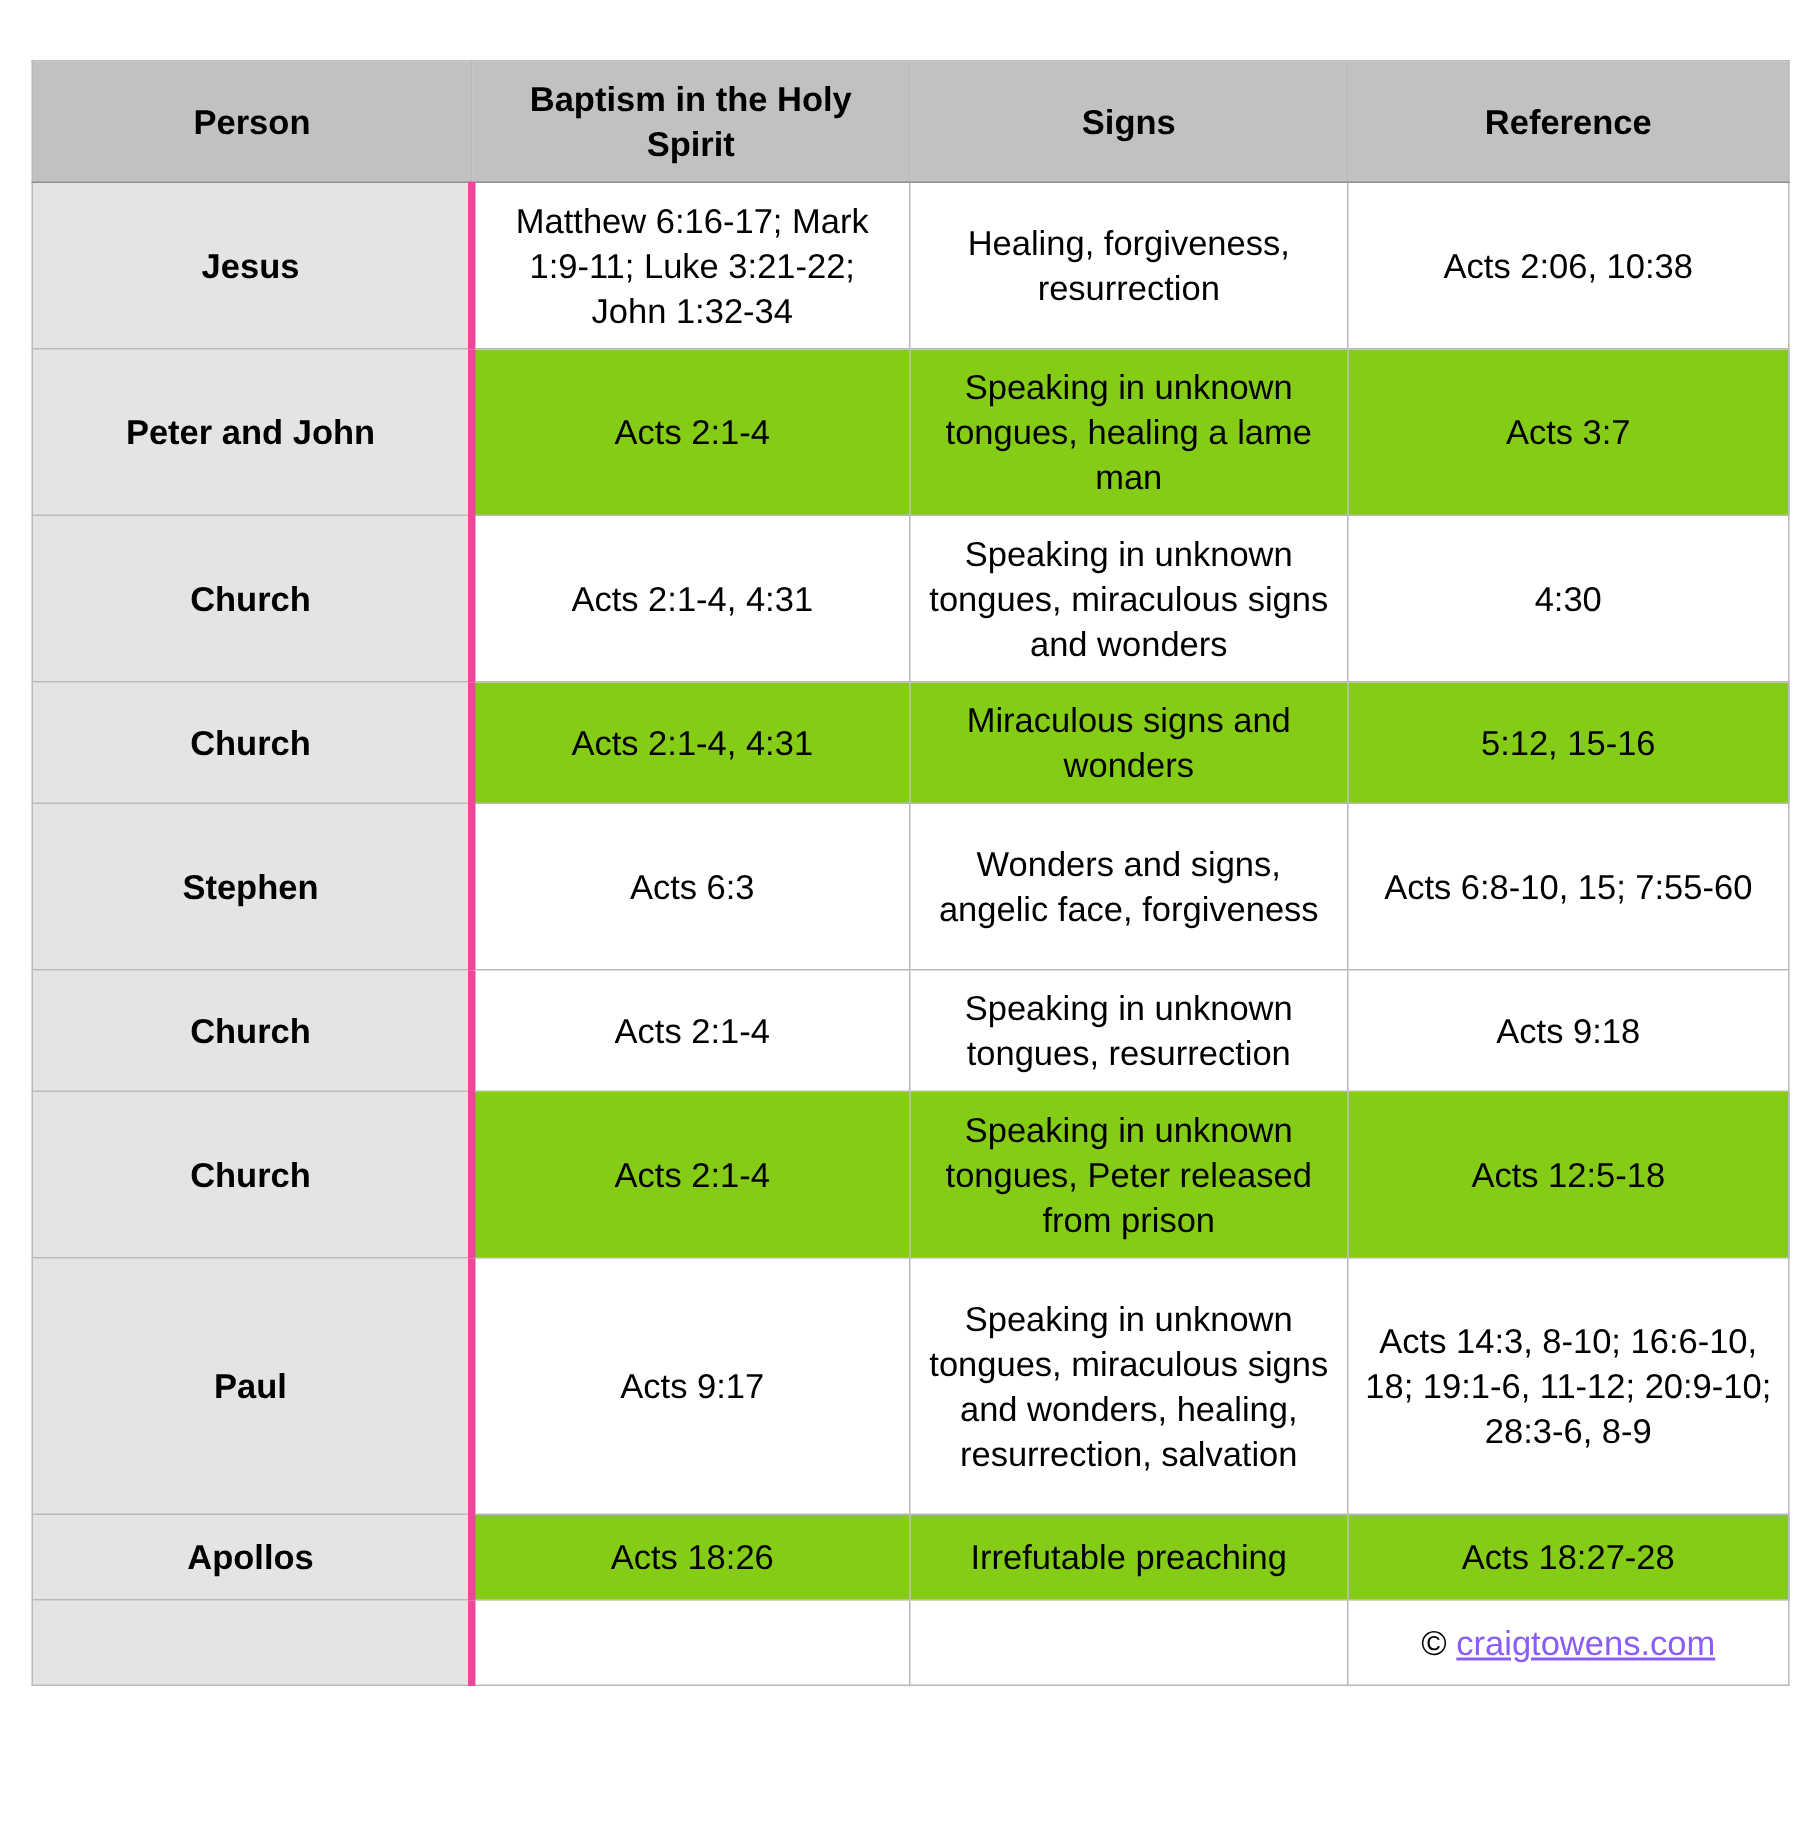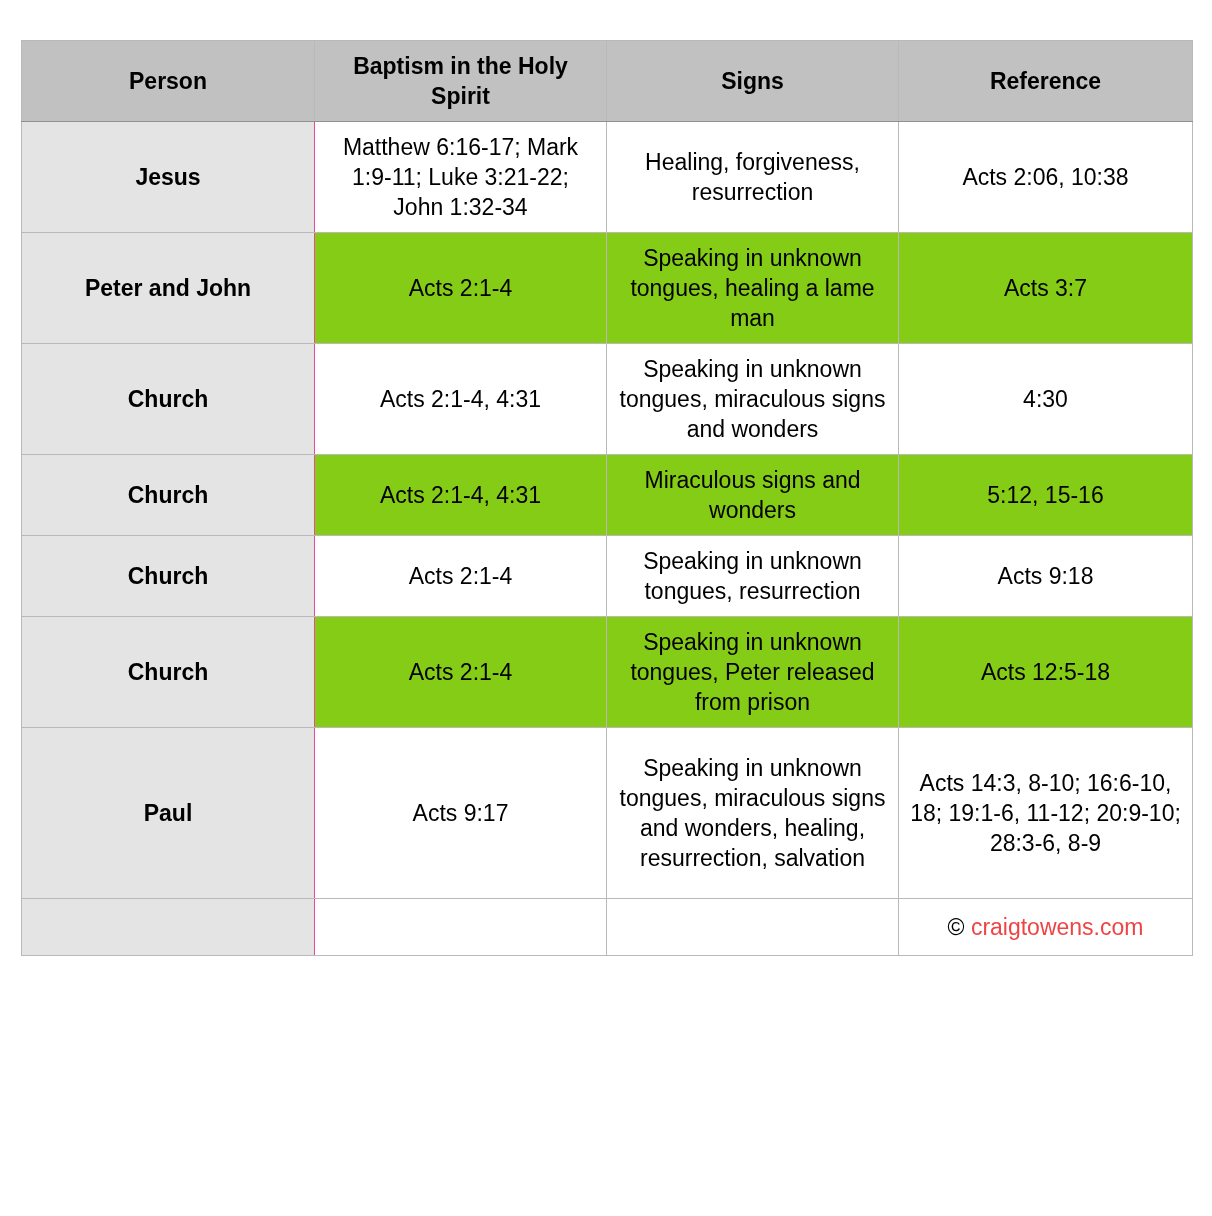--- a/index.html
+++ b/index.html
@@ -15,28 +15,28 @@
   th, td {
     border: 1px solid #b9b9b9;
     text-align: center; vertical-align: middle;
     font-size: 23px; line-height: 30px;
     padding: 0 10px;
   }
   thead th {
     background: #c0c1c0; font-weight: bold; height: 80px;
     border-bottom: 1px solid #8f8f8f;
   }
-  tbody td.person { background: #e4e4e4; font-weight: bold; border-right: 1px solid #ec4899; }
+  tbody td.person { background: #e4e4e4; font-weight: bold; border-right: 5px solid #ec4899; }
   tbody tr.odd td.cell { background: #ffffff; }
   tbody tr.even td.cell { background: #84cc16; }
   tr.h110 td { height: 110px; }
   tr.h80 td { height: 80px; }
   tr.h170 td { height: 170px; }
   tr.h56 td { height: 56px; }
-  a.credit-link { color: #ef4444; }
+  a.credit-link { color: #8b5cf6; text-decoration: underline; }
 </style>
 </head>
 <body>
 
 <table class="sheet">
   <colgroup>
       <col class="c0">
       <col class="c1">
       <col class="c2">
       <col class="c3">
@@ -67,38 +67,50 @@
       <td class="cell">Acts 2:1-4, 4:31</td>
       <td class="cell">Speaking in unknown tongues, miraculous signs and wonders</td>
       <td class="cell">4:30</td>
     </tr>
     <tr class="even h80">
       <td class="person">Church</td>
       <td class="cell">Acts 2:1-4, 4:31</td>
       <td class="cell">Miraculous signs and wonders</td>
       <td class="cell">5:12, 15-16</td>
     </tr>
+    <tr class="odd h110">
+      <td class="person">Stephen</td>
+      <td class="cell">Acts 6:3</td>
+      <td class="cell">Wonders and signs, angelic face, forgiveness</td>
+      <td class="cell">Acts 6:8-10, 15; 7:55-60</td>
+    </tr>
     <tr class="odd h80">
       <td class="person">Church</td>
       <td class="cell">Acts 2:1-4</td>
       <td class="cell">Speaking in unknown tongues, resurrection</td>
       <td class="cell">Acts 9:18</td>
     </tr>
     <tr class="even h110">
       <td class="person">Church</td>
       <td class="cell">Acts 2:1-4</td>
       <td class="cell">Speaking in unknown tongues, Peter released from prison</td>
       <td class="cell">Acts 12:5-18</td>
     </tr>
     <tr class="odd h170">
       <td class="person">Paul</td>
       <td class="cell">Acts 9:17</td>
       <td class="cell">Speaking in unknown tongues, miraculous signs and wonders, healing, resurrection, salvation</td>
       <td class="cell">Acts 14:3, 8-10; 16:6-10, 18; 19:1-6, 11-12; 20:9-10; 28:3-6, 8-9</td>
     </tr>
+    <tr class="even h56">
+      <td class="person">Apollos</td>
+      <td class="cell">Acts 18:26</td>
+      <td class="cell">Irrefutable preaching</td>
+      <td class="cell">Acts 18:27-28</td>
+    </tr>
     <tr class="odd h56">
       <td class="person"></td>
       <td class="cell"></td>
       <td class="cell"></td>
       <td class="cell">
         <span>©</span>
         <a class="credit-link">craigtowens.com</a>
       </td>
     </tr>
   </tbody>

